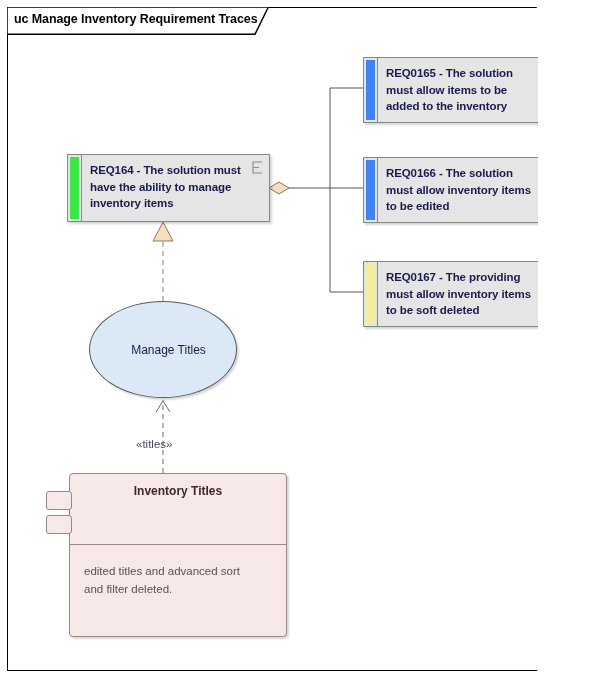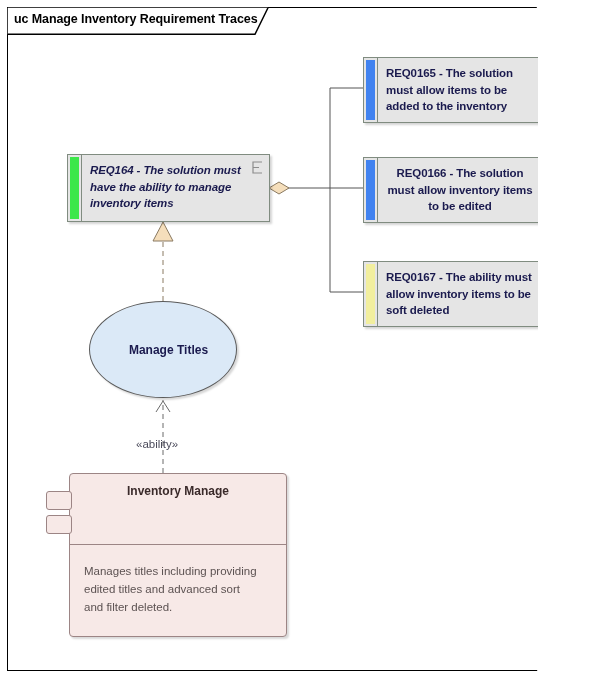--- a/index.html
+++ b/index.html
@@ -103,21 +103,21 @@
     border: 1px solid #5a5a5a;
     background: #dbe9f7;
     border-radius: 50%;
     box-shadow: 2px 2px 2px rgba(0,0,0,0.16);
     display: flex;
     align-items: center;
     justify-content: center;
   }
   .usecase-label {
     font-size: 12px;
-    font-weight: bold;
+    font-weight: normal;
     color: #1a1a4e;
     margin-left: 11px;
   }
 
   
   .component {
     position: absolute;
     box-sizing: border-box;
     border: 1px solid #9c8585;
     background: #f7e9e7;
@@ -207,23 +207,23 @@
       <line x1="163" y1="310" x2="163" y2="241" stroke="#8a7a62" stroke-width="1" stroke-dasharray="5,4"></line>
       <polygon points="163,222 173,241 153,241" fill="#f5debb" stroke="#8a7a62" stroke-width="1"></polygon>
     </g>
 
     <g>
       <line x1="163" y1="473" x2="163" y2="400" stroke="#6a6a6a" stroke-width="1" stroke-dasharray="5,4"></line>
       <polyline points="156,412 163,401 170,412" fill="none" stroke="#6a6a6a" stroke-width="1"></polyline>
     </g>
   </svg>
 
-  <div class="stereo-label" style="left:136px; top:438px;">«ability»</div>
-
-  <div class="req" style="left:67px; top:154px; width:203px; height:68px;font-style:italic;">
+  <div class="stereo-label" style="left:136px; top:438px;">«titles»</div>
+
+  <div class="req" style="left:67px; top:154px; width:203px; height:68px;">
     <div class="req-bar">
       <div class="req-bar-inner" style="background:#3ce74a;"></div>
     </div>
     <div class="req-icon">
       <svg width="11" height="13" viewBox="0 0 11 13">
         <path d="M10,1 L1,1 L1,12 L10,12 M1,6.5 L7,6.5" fill="none" stroke="#8c8c8c" stroke-width="1.2"></path>
       </svg>
     </div>
     <div class="req-text">REQ164 - The solution must have the ability to manage inventory items</div>
   </div>
@@ -233,53 +233,52 @@
       <div class="req-bar-inner" style="background:#4183f0;"></div>
     </div>
     <div class="req-icon">
       <svg width="11" height="13" viewBox="0 0 11 13">
         <path d="M10,1 L1,1 L1,12 L10,12 M1,6.5 L7,6.5" fill="none" stroke="#8c8c8c" stroke-width="1.2"></path>
       </svg>
     </div>
     <div class="req-text">REQ0165 - The solution must allow items to be added to the inventory</div>
   </div>
 
-  <div class="req" style="left:363px; top:157px; width:196px; height:66px;text-align:center;">
+  <div class="req" style="left:363px; top:157px; width:196px; height:66px;">
     <div class="req-bar">
       <div class="req-bar-inner" style="background:#4183f0;"></div>
     </div>
     <div class="req-icon">
       <svg width="11" height="13" viewBox="0 0 11 13">
         <path d="M10,1 L1,1 L1,12 L10,12 M1,6.5 L7,6.5" fill="none" stroke="#8c8c8c" stroke-width="1.2"></path>
       </svg>
     </div>
     <div class="req-text">REQ0166 - The solution must allow inventory items to be edited</div>
   </div>
 
   <div class="req" style="left:363px; top:261px; width:196px; height:66px;">
     <div class="req-bar">
       <div class="req-bar-inner" style="background:#f2ef9e;"></div>
     </div>
     <div class="req-icon">
       <svg width="11" height="13" viewBox="0 0 11 13">
         <path d="M10,1 L1,1 L1,12 L10,12 M1,6.5 L7,6.5" fill="none" stroke="#8c8c8c" stroke-width="1.2"></path>
       </svg>
     </div>
-    <div class="req-text">REQ0167 - The ability must allow inventory items to be soft deleted</div>
+    <div class="req-text">REQ0167 - The providing must allow inventory items to be soft deleted</div>
   </div>
 
   <div class="usecase" style="left:89px; top:301px; width:148px; height:97px;">
     <span class="usecase-label">Manage Titles</span>
   </div>
 
   <div class="component" style="left:69px; top:473px; width:218px; height:164px;">
-    <div class="component-title">Inventory Manage</div>
+    <div class="component-title">Inventory Titles</div>
     <div class="component-divider"></div>
     <div class="component-desc">
-      <div>Manages titles including providing</div>
       <div>edited titles and advanced sort</div>
       <div>and filter deleted.</div>
     </div>
   </div>
   <div class="comp-tab" style="left:46px; top:491px;"></div>
   <div class="comp-tab" style="left:46px; top:515px;"></div>
 
 </div>
 
 </body></html>

